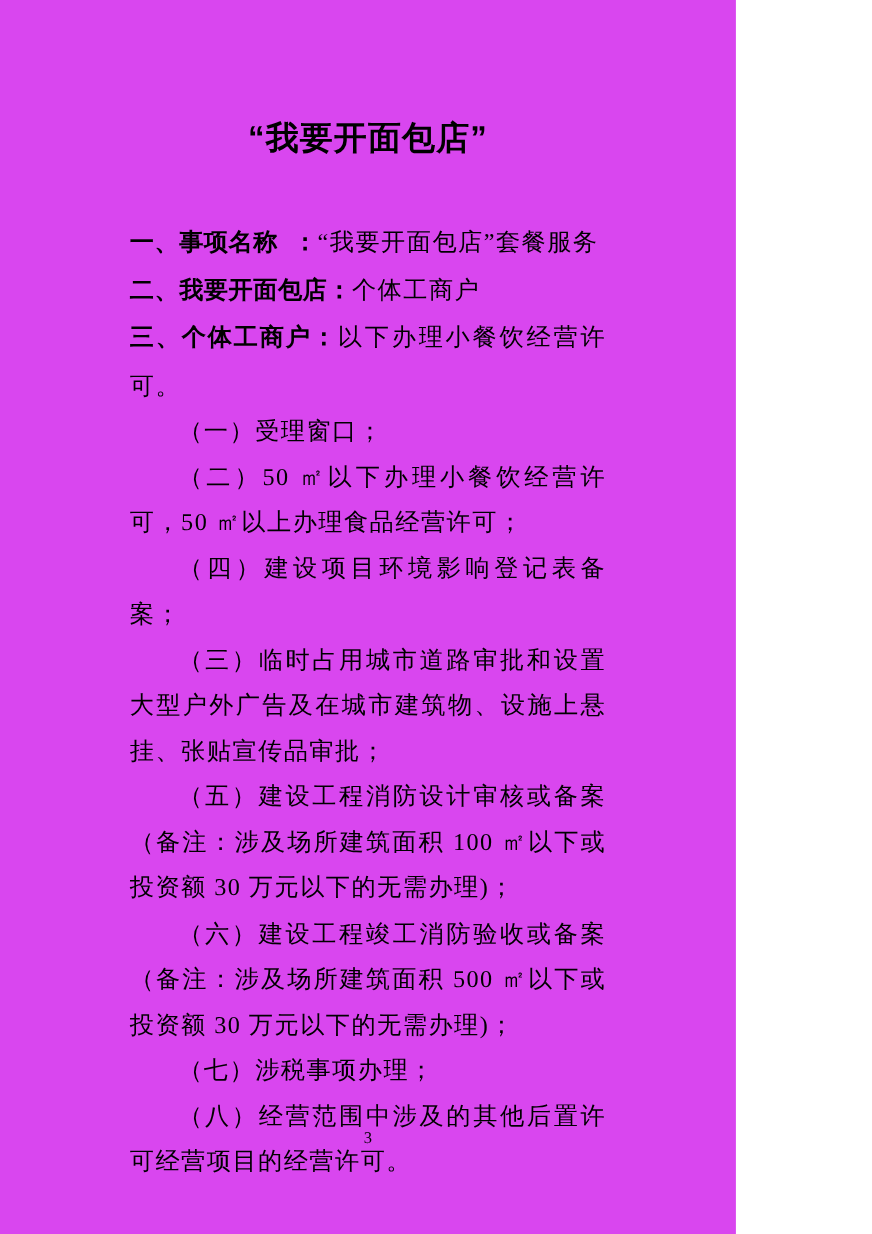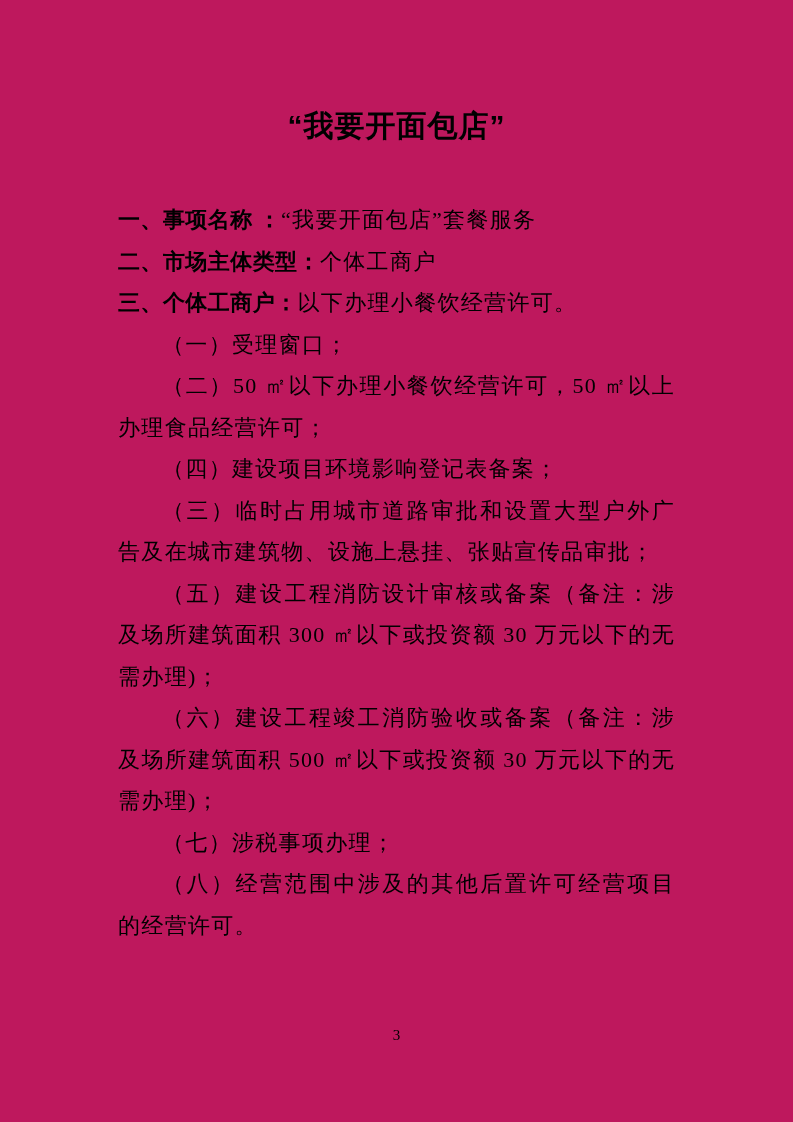--- a/index.html
+++ b/index.html
@@ -1,21 +1,21 @@
 <!DOCTYPE html>
 <html><head>
 <meta charset="utf-8">
 <style>
   * { box-sizing: border-box; }
   html, body { margin: 0; padding: 0; background: #ffffff; }
   .page {
     position: relative;
-    width: 793px;
+    width: 669px;
     height: 1122px;
-    background: #be185d;
+    background: #d946ef;
     color: #000000;
     overflow: hidden;
   }
   .title-block {
     padding-top: 94px;
     text-align: center;
   }
   .title-line {
     display: block;
     font-family: "Liberation Sans", "DejaVu Sans", sans-serif;
@@ -27,21 +27,21 @@
   .content {
     margin: 42px 118px 0 118px;
     font-family: "Liberation Serif", "DejaVu Serif", serif;
     font-size: 22px;
     line-height: 41.5px;
     text-align: justify;
     letter-spacing: 0.06em;
   }
   .content p { margin: 0; }
   .section-label {
-    font-family: Liberation Serif, serif;
+    font-family: Liberation Mono, monospace;
     font-weight: bold;
     letter-spacing: 0.02em;
   }
   .item { text-indent: 2em; }
   .page-number {
     position: absolute;
     bottom: 78px;
     left: 0;
     width: 100%;
     text-align: center;
@@ -55,30 +55,30 @@
 <div class="page">
 
   <div class="title-block">
     <span class="title-line">“我要开面包店”</span>
   </div>
 
   <div class="content">
 
     <p><span class="section-label">一、事项名称 ：</span><span>“我要开面包店”套餐服务</span></p>
 
-    <p><span class="section-label">二、市场主体类型：</span><span>个体工商户</span></p>
+    <p><span class="section-label">二、我要开面包店：</span><span>个体工商户</span></p>
 
     <p><span class="section-label">三、个体工商户：</span><span>以下办理小餐饮经营许可。</span></p>
 
 
     <p class="item">（一）受理窗口；</p>
     <p class="item">（二）50 ㎡以下办理小餐饮经营许可，50 ㎡以上办理食品经营许可；</p>
     <p class="item">（四）建设项目环境影响登记表备案；</p>
     <p class="item">（三）临时占用城市道路审批和设置大型户外广告及在城市建筑物、设施上悬挂、张贴宣传品审批；</p>
-    <p class="item">（五）建设工程消防设计审核或备案（备注：涉及场所建筑面积 300 ㎡以下或投资额 30 万元以下的无需办理)；</p>
+    <p class="item">（五）建设工程消防设计审核或备案（备注：涉及场所建筑面积 100 ㎡以下或投资额 30 万元以下的无需办理)；</p>
     <p class="item">（六）建设工程竣工消防验收或备案（备注：涉及场所建筑面积 500 ㎡以下或投资额 30 万元以下的无需办理)；</p>
     <p class="item">（七）涉税事项办理；</p>
     <p class="item">（八）经营范围中涉及的其他后置许可经营项目的经营许可。</p>
 
 
   </div>
 
   <div class="page-number">3</div>
 
 </div>

